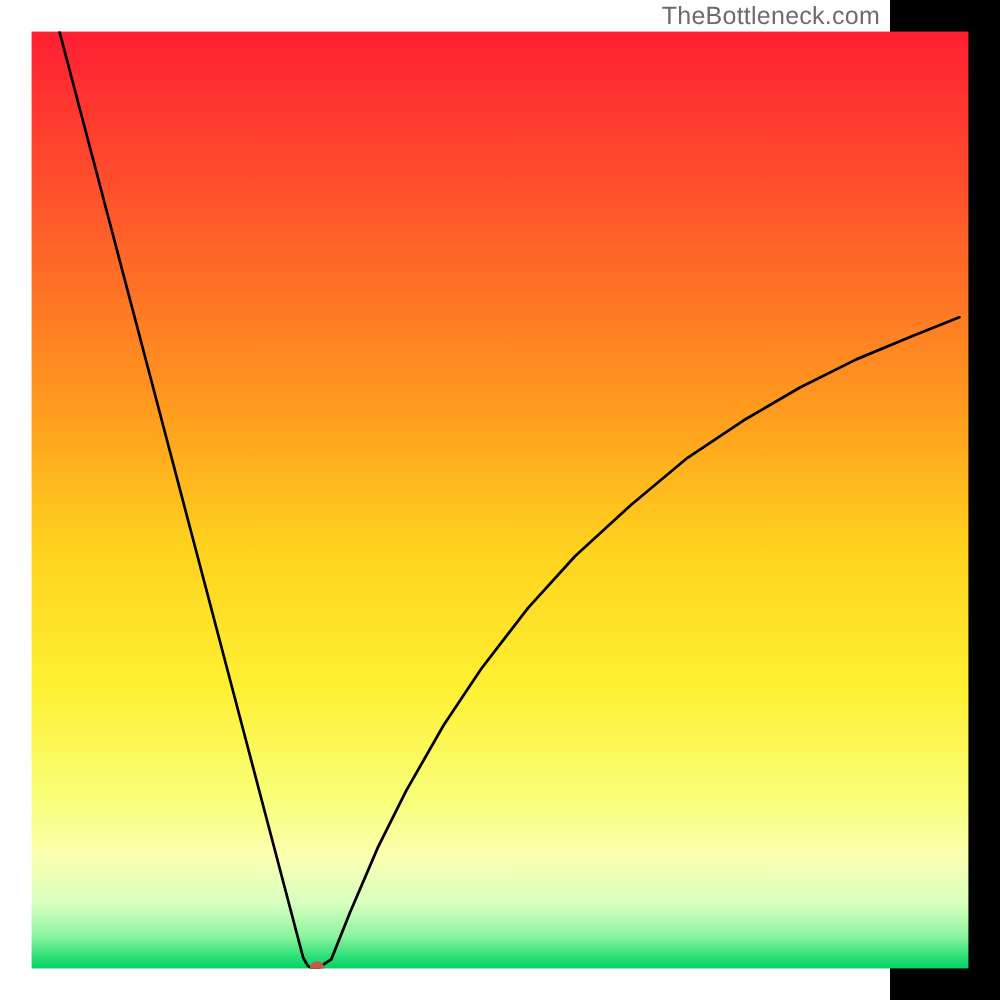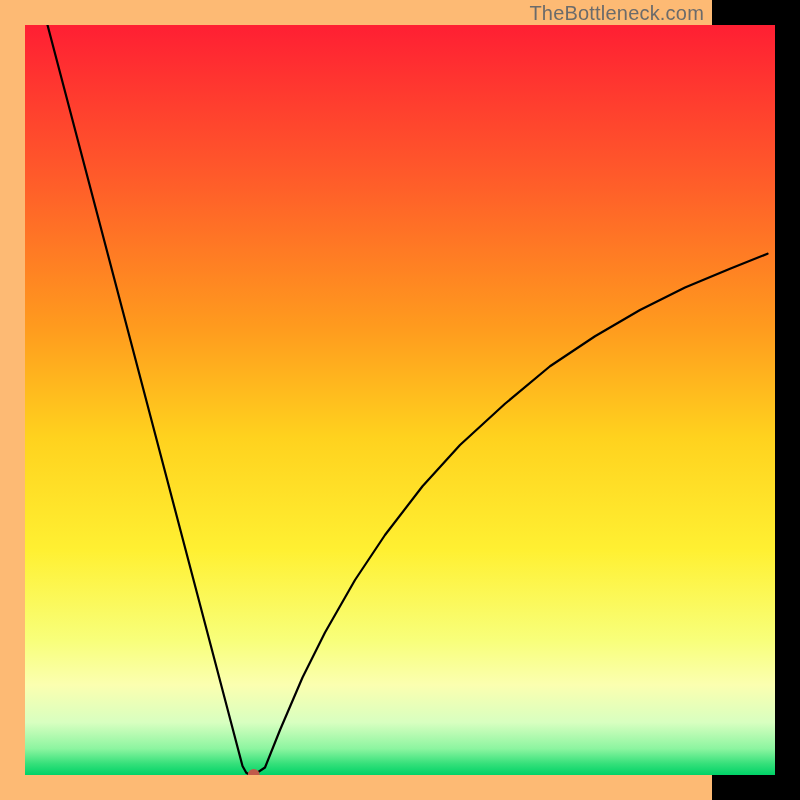--- a/index.html
+++ b/index.html
@@ -10,21 +10,21 @@
     background: #000;
     overflow: hidden;
     font-family: Arial, Helvetica, sans-serif;
   }
   .frame {
     position: absolute;
     top: 0;
     left: 0;
     width: 712px;
     height: 800px;
-    background: #fdba74;
+    background: #ffffff;
   }
   .plot-area {
     position: absolute;
     top: 25px;
     left: 25px;
     width: 750px;
     height: 750px;
     overflow: hidden;
   }
   .gradient {

